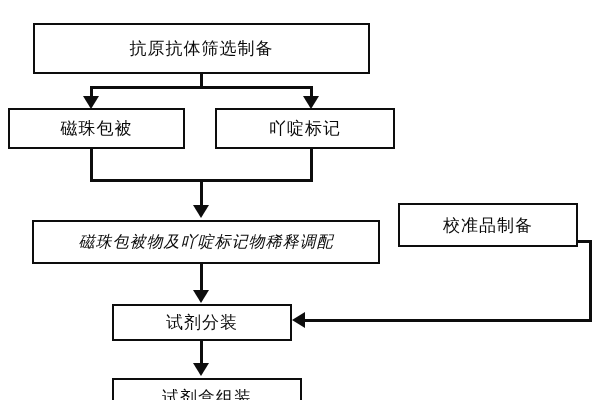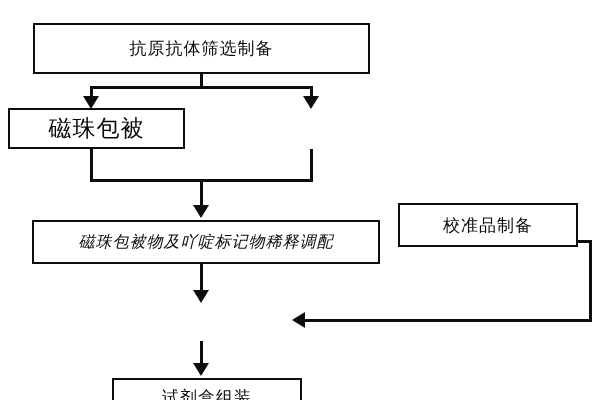--- a/index.html
+++ b/index.html
@@ -25,21 +25,21 @@
     align-items: center;
     justify-content: center;
     color: #0a0a0a;
     letter-spacing: 1px;
     line-height: 1;
     white-space: nowrap;
     z-index: 3;
   }
   
   #node-screening   { left: 33px;  top: 3px;   width: 337px; height: 51px;  font-size: 17px; }
-  #node-bead        { left: 8px;   top: 88px;  width: 177px; height: 41px;  font-size: 23px; }
+  #node-bead        { left: 8px;   top: 88px;  width: 177px; height: 41px;  font-size: 17px; }
   #node-acridine    { left: 215px; top: 88px;  width: 180px; height: 41px;  font-size: 17px; }
   #node-dilution    { left: 32px;  top: 200px; width: 348px; height: 44px;  font-size: 16px; font-style: italic; }
   #node-calibrator  { left: 398px; top: 183px; width: 180px; height: 44px;  font-size: 17px; }
   #node-dispense    { left: 112px; top: 284px; width: 180px; height: 37px;  font-size: 17px; }
   #node-assembly    { left: 112px; top: 358px; width: 190px; height: 39px;  font-size: 17px; }
 
   
   .conn {
     position: absolute;
     background: #0d0d0d;
@@ -98,25 +98,27 @@
 </style>
 </head>
 <body>
 
 <div id="canvas">
 
   <div class="node" id="node-screening">抗原抗体筛选制备</div>
 
   <div class="node" id="node-bead">磁珠包被</div>
 
+  <div class="node" id="node-acridine">吖啶标记</div>
 
   <div class="node" id="node-dilution">磁珠包被物及吖啶标记物稀释调配</div>
 
   <div class="node" id="node-calibrator">校准品制备</div>
 
+  <div class="node" id="node-dispense">试剂分装</div>
 
   <div class="node" id="node-assembly">试剂盒组装</div>
 
   <div class="conn v" id="e1-stem"></div>
   <div class="conn h" id="e1-bar"></div>
   <div class="conn v" id="e1-left"></div>
   <div class="conn v" id="e1-right"></div>
   <div class="arrow-down" id="e1-arrow-l"></div>
   <div class="arrow-down" id="e1-arrow-r"></div>
 

